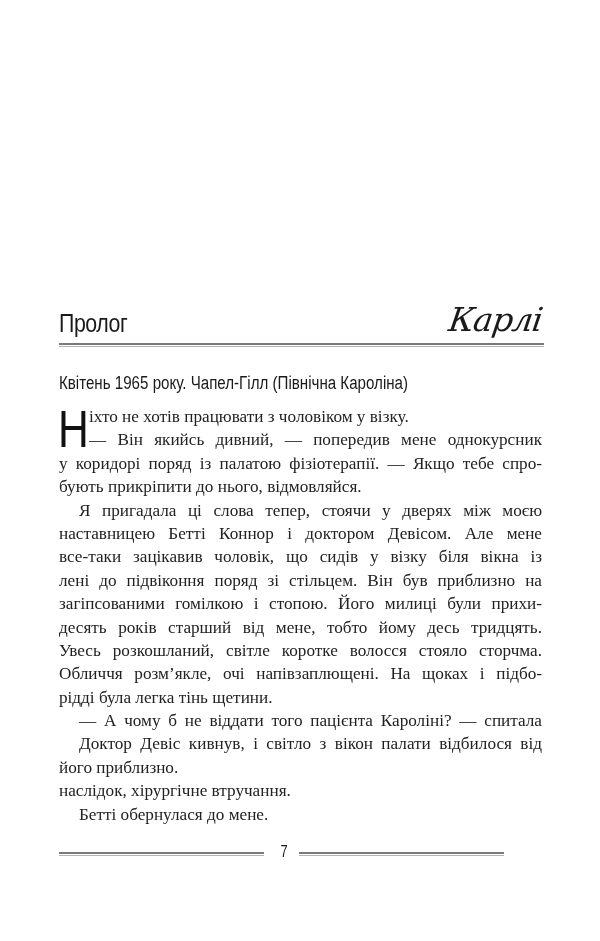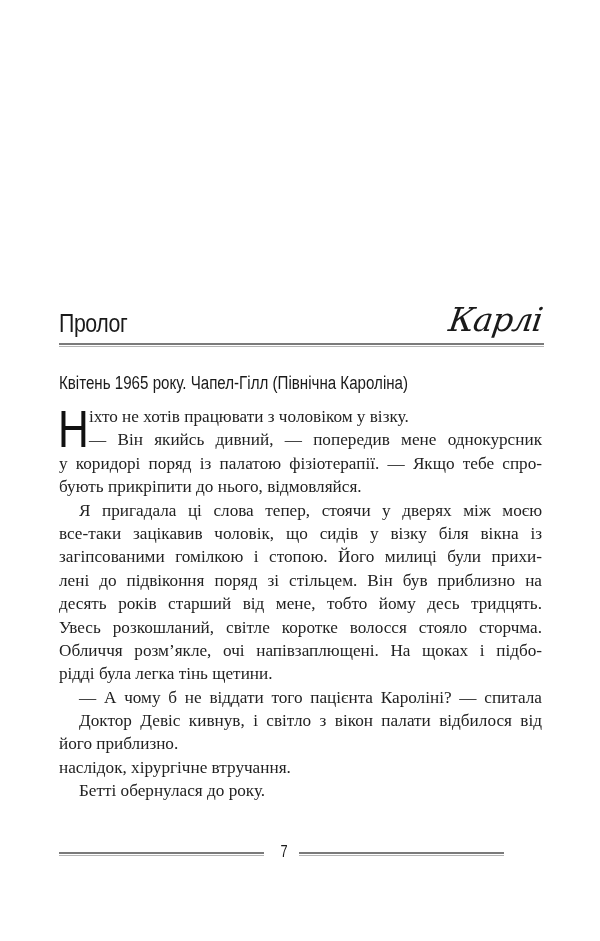--- a/index.html
+++ b/index.html
@@ -157,31 +157,32 @@
 
 <div class="subtitle">Квітень 1965 року. Чапел-Гілл (Північна Кароліна)</div>
 
 <div class="body-text">
   <span class="dropcap">Н</span>
   <span class="line dropcap-indent last">іхто не хотів працювати з чоловіком у візку.</span>
   <span class="line dropcap-indent">— Він якийсь дивний, — попередив мене однокурсник</span>
   <span class="line">у коридорі поряд із палатою фізіотерапії. — Якщо тебе спро-</span>
   <span class="line last">бують прикріпити до нього, відмовляйся.</span>
   <span class="line indent">Я пригадала ці слова тепер, стоячи у дверях між моєю</span>
+  <span class="line">наставницею Бетті Коннор і доктором Девісом. Але мене</span>
   <span class="line">все-таки зацікавив чоловік, що сидів у візку біля вікна із</span>
+  <span class="line">лені до підвіконня поряд зі стільцем. Він був приблизно на</span>
   <span class="line">загіпсованими гомілкою і стопою. Його милиці були прихи-</span>
-  <span class="line">лені до підвіконня поряд зі стільцем. Він був приблизно на</span>
   <span class="line">десять років старший від мене, тобто йому десь тридцять.</span>
   <span class="line">Увесь розкошланий, світле коротке волосся стояло сторчма.</span>
   <span class="line">Обличчя розм’якле, очі напівзаплющені. На щоках і підбо-</span>
   <span class="line last">рідді була легка тінь щетини.</span>
   <span class="line indent">— А чому б не віддати того пацієнта Кароліні? — спитала</span>
   <span class="line indent">Доктор Девіс кивнув, і світло з вікон палати відбилося від</span>
   <span class="line last">його приблизно.</span>
   <span class="line last">наслідок, хірургічне втручання.</span>
-  <span class="line indent last">Бетті обернулася до року.</span>
+  <span class="line indent last">Бетті обернулася до мене.</span>
 </div>
 
 <div class="footer">
   <div class="double-rule footer-rule-left"></div>
   <div class="page-number">7</div>
   <div class="double-rule footer-rule-right"></div>
 </div>
 
 </body></html>

